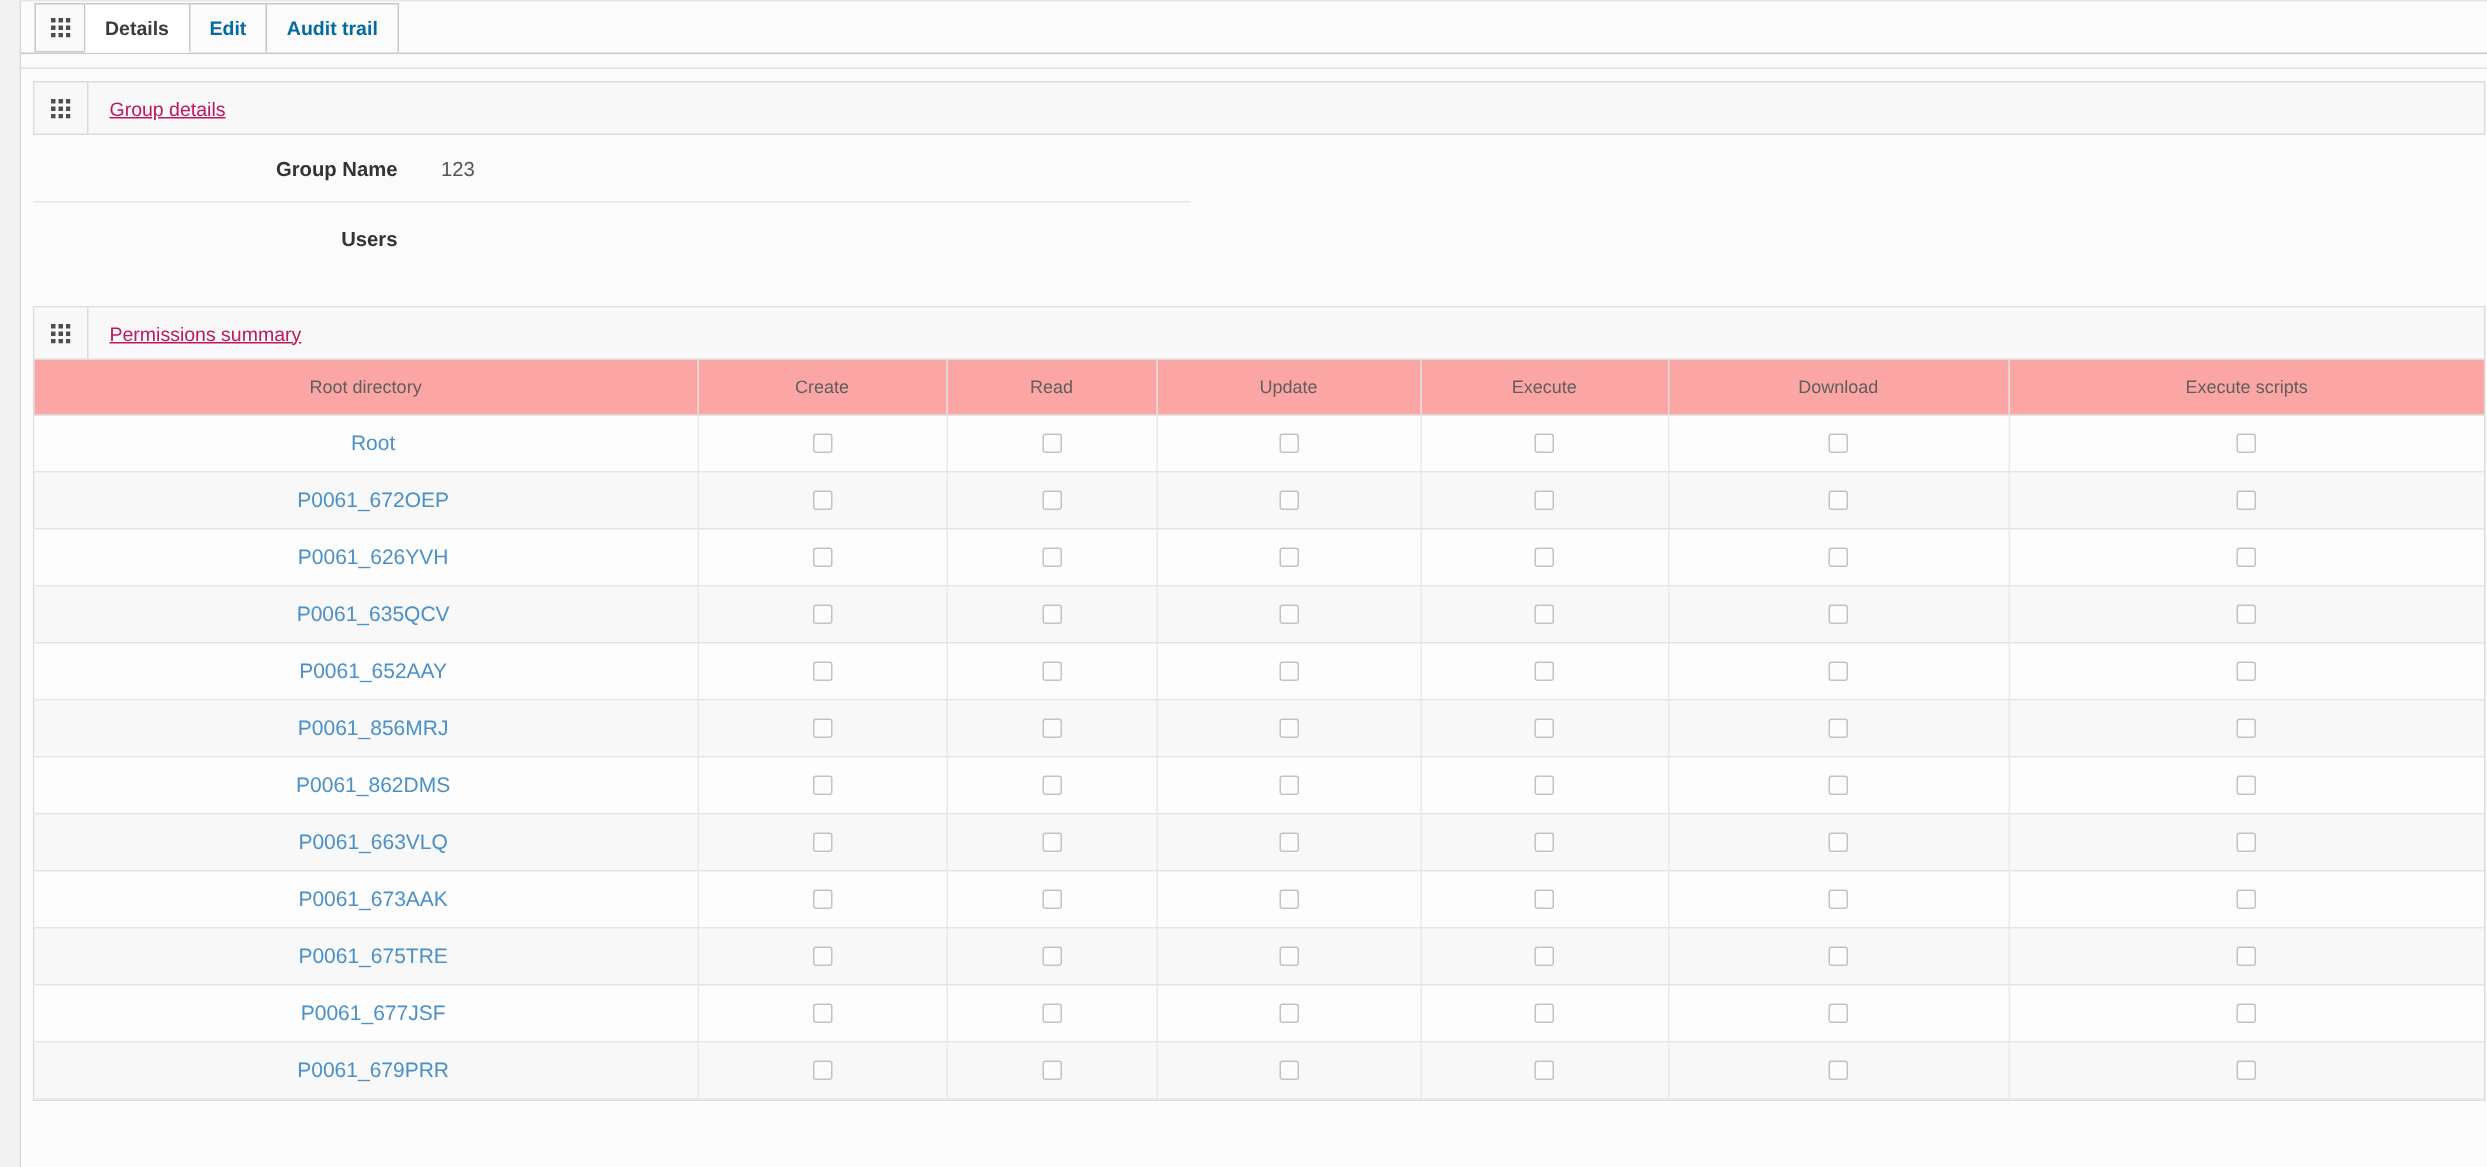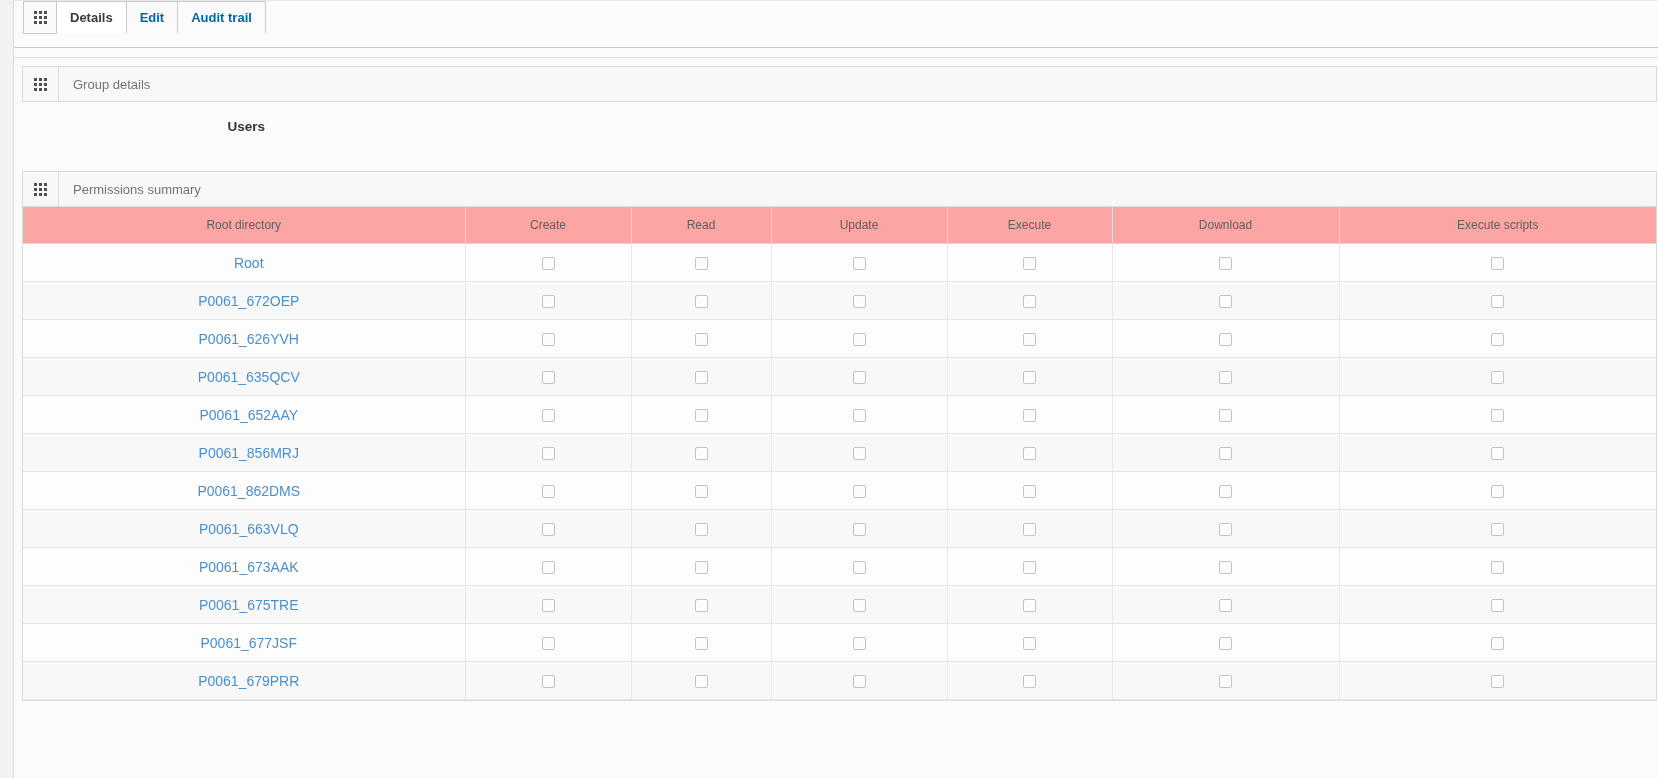--- a/index.html
+++ b/index.html
@@ -11,22 +11,22 @@
   }
   .page{
     position:absolute;top:0;left:13px;right:0;bottom:0;
     background:#fbfbfb;
     border-left:1px solid #d9d9d9;
     border-top:1px solid #e8e8e8;
     box-sizing:border-box;
   }
   
   .tabbar{
-    display:flex;align-items:flex-start;
-    height:47px;padding-left:9px;
+    display:flex;align-items:center;
+    height:35px;padding-left:9px;
     border-bottom:1px solid #c9c9c9;
     box-sizing:border-box;
   }
   .grid-btn{
     width:34px;height:33px;box-sizing:border-box;
     border:1px solid #c9c9c9;background:#fafafa;
     display:flex;align-items:center;justify-content:center;
     margin-bottom:-1px;cursor:pointer;
   }
   .tab{
@@ -53,21 +53,21 @@
     background:#f8f8f8;
   }
   .group-panel .panel-header{border:1px solid #dcdcdc}
   .icon-cell{
     width:35px;flex:0 0 35px;
     border-right:1px solid #dcdcdc;
     display:flex;align-items:center;justify-content:center;
   }
   .panel-title{
     display:flex;align-items:center;
-    padding-left:14px;font-size:13px;color:#737373;
+    padding-left:14px;font-size:13px;color:#be185d;text-decoration:underline;
   }
   
   .form-body{width:772px}
   .form-row{display:flex;align-items:center;box-sizing:border-box}
   .form-row.first{height:45px;border-bottom:1px solid #e7e7e7}
   .form-row.users{height:48px}
   .form-label{
     width:243px;flex:0 0 243px;text-align:right;
     font-weight:bold;font-size:13.5px;color:#333;
   }
@@ -140,20 +140,24 @@
                 <rect x="10" y="5" width="3" height="3"></rect>
               <rect x="0" y="10" width="3" height="3"></rect>
                 <rect x="5" y="10" width="3" height="3"></rect>
                 <rect x="10" y="10" width="3" height="3"></rect>
             </g>
           </svg>
         </div>
         <div class="panel-title">Group details</div>
       </div>
       <div class="form-body">
+        <div class="form-row first">
+          <div class="form-label">Group Name</div>
+          <div class="form-value">123</div>
+        </div>
         <div class="form-row users">
           <div class="form-label">Users</div>
           <div class="form-value"></div>
         </div>
       </div>
     </section>
 
     <section class="perms-panel">
       <div class="panel-header">
         <div class="icon-cell">

